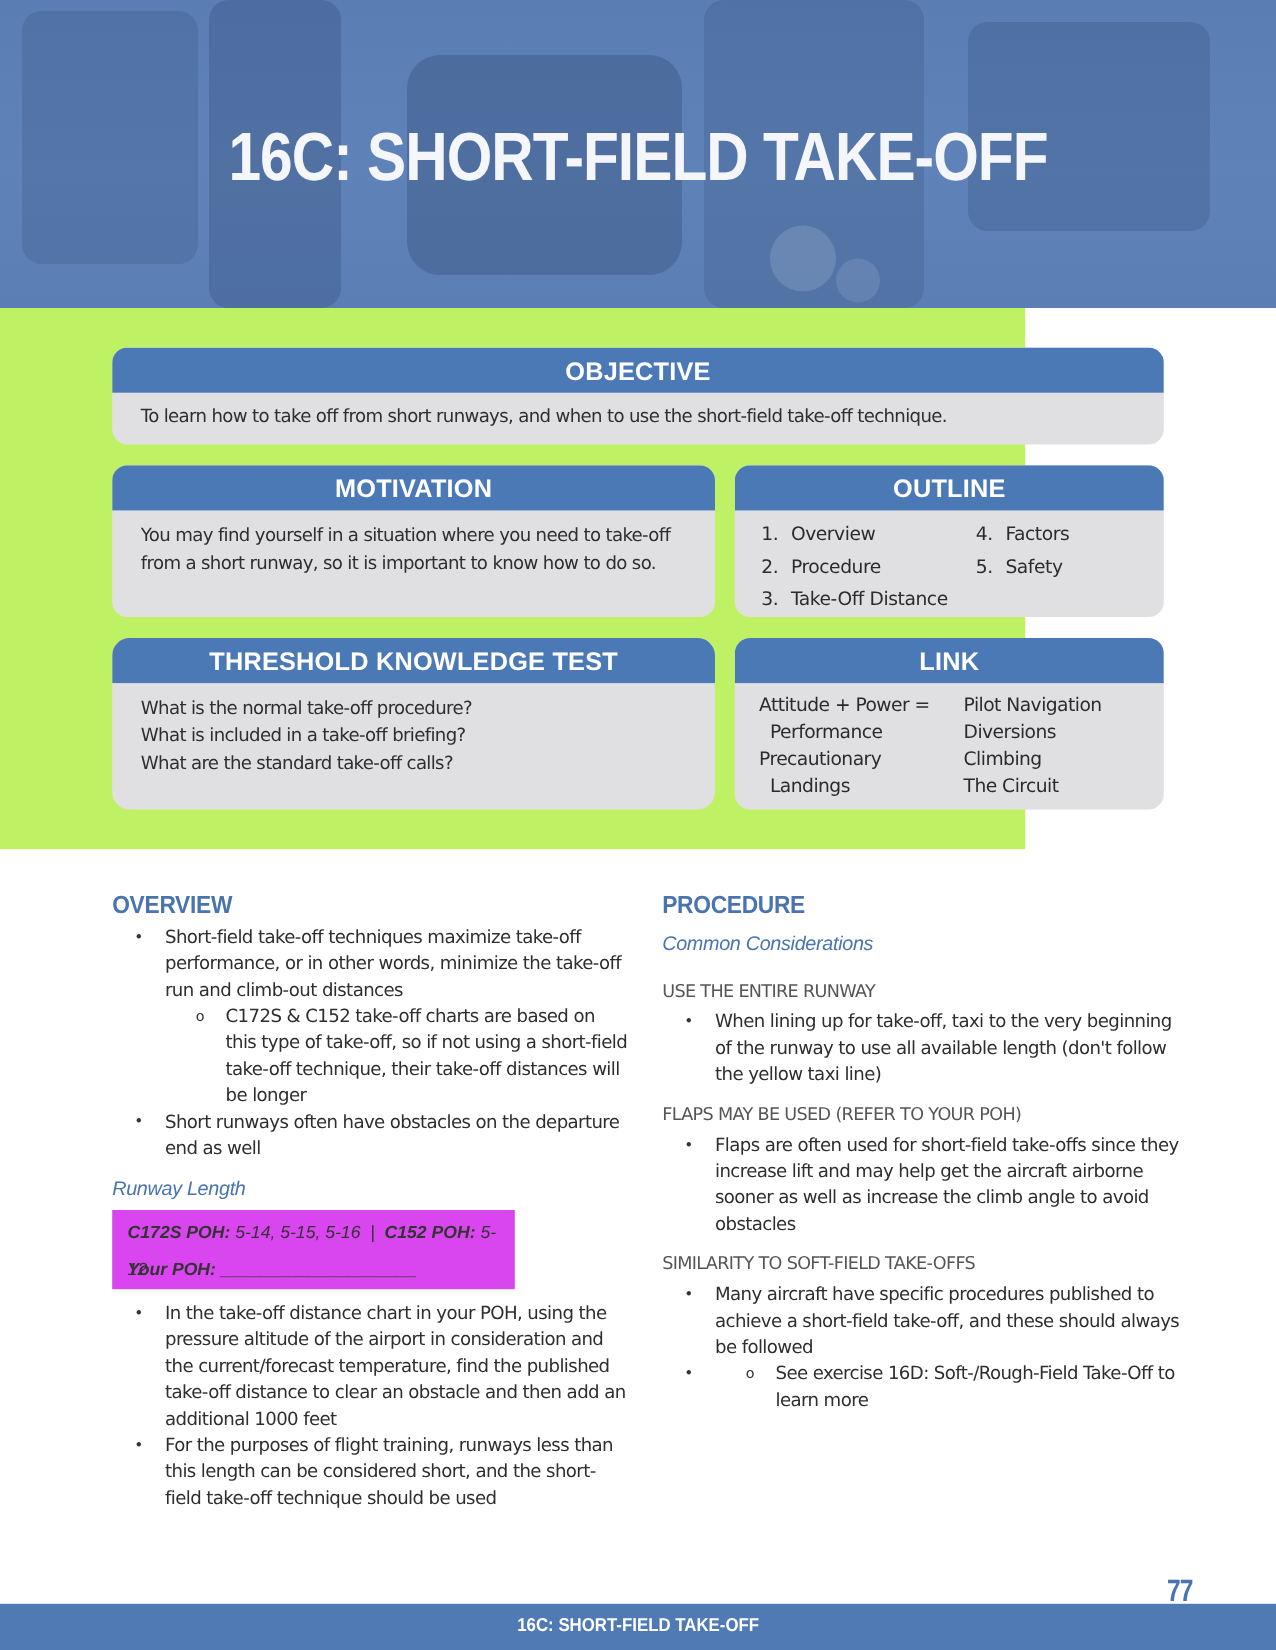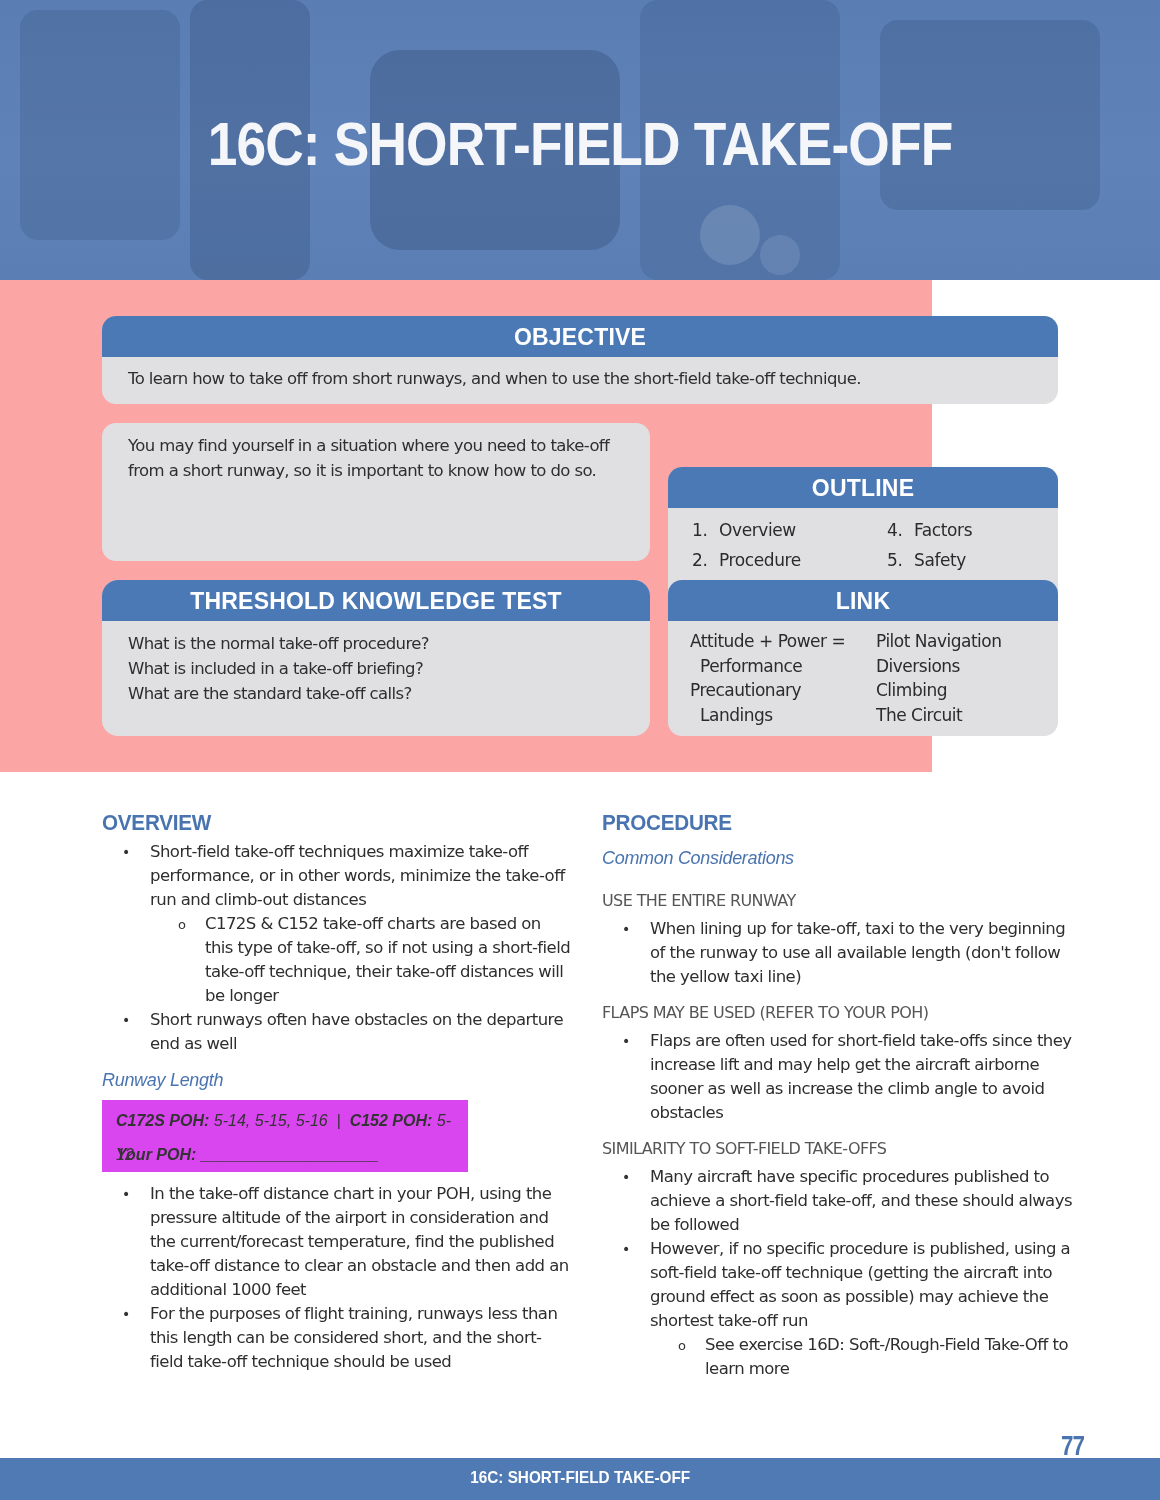--- a/index.html
+++ b/index.html
@@ -23,38 +23,38 @@
   .hero-title {
     position: absolute; left: 0; right: 0; top: 108px; text-align: center;
     font-family: "Liberation Sans", sans-serif; font-weight: bold;
     font-size: 62px; letter-spacing: -1px; color: #f4f6fa;
     transform: scaleX(0.86); transform-origin: center;
   }
 
   
   .summary {
     position: absolute; left: 0; top: 280px; width: 932px; height: 492px;
-    background: #fca5a5;
+    background: #bef264;
   }
   .card { position: absolute; border-radius: 14px; overflow: hidden; background: #e0e0e3; }
   .card-head {
     height: 41px; background: #4b79b6; color: #ffffff; text-align: center;
     font-family: "Liberation Sans", sans-serif; font-weight: bold; font-size: 23px;
     line-height: 42px; letter-spacing: 0.2px;
   }
   .card-body {
     padding: 10px 26px; font-family: "DejaVu Sans", sans-serif;
     font-size: 16.5px; line-height: 25px; color: #2e2e2e;
   }
   .card-body.tight { letter-spacing: -0.6px; }
 
   #card-objective { left: 102px; top: 36px; width: 956px; height: 88px; }
   #card-objective .card-body { padding-top: 9px; }
   #card-motivation { left: 102px; top: 143px; width: 548px; height: 138px; }
-  #card-outline { left: 668px; top: 143px; width: 390px; height: 138px; margin-top: 44px; }
+  #card-outline { left: 668px; top: 143px; width: 390px; height: 138px; }
   #card-tkt { left: 102px; top: 300px; width: 548px; height: 156px; border-radius: 16px; }
   #card-link { left: 668px; top: 300px; width: 390px; height: 156px; }
 
   .outline-grid { display: grid; grid-template-columns: 195px 160px; padding: 8px 24px; row-gap: 0; font-size: 17px; line-height: 29.5px; letter-spacing: -0.4px; }
   .outline-grid .num { display: inline-block; width: 27px; }
   .link-grid { display: grid; grid-template-columns: 186px 170px; padding: 8px 22px; font-size: 17px; line-height: 24.5px; letter-spacing: -0.5px; }
   .link-grid .indent { padding-left: 10px; }
 
   
   .col { position: absolute; top: 810px; }
@@ -118,20 +118,21 @@
 </div>
 
 <div class="summary">
 
   <div class="card" id="card-objective">
     <div class="card-head">OBJECTIVE</div>
     <div class="card-body tight">To learn how to take off from short runways, and when to use the short-field take-off technique.</div>
   </div>
 
   <div class="card" id="card-motivation">
+    <div class="card-head">MOTIVATION</div>
     <div class="card-body tight">
       <div>You may find yourself in a situation where you need to take-off</div>
       <div>from a short runway, so it is important to know how to do so.</div>
     </div>
   </div>
 
   <div class="card" id="card-outline">
     <div class="card-head">OUTLINE</div>
     <div class="outline-grid">
       <div><span class="num">1.</span><span>Overview</span></div>
@@ -204,21 +205,21 @@
   </ul>
 
   <div class="caps-head" style="margin-top:14px;">FLAPS MAY BE USED (REFER TO YOUR POH)</div>
   <ul class="b">
     <li><span class="bullet">•</span><span>Flaps are often used for short-field take-offs since they increase lift and may help get the aircraft airborne sooner as well as increase the climb angle to avoid obstacles</span></li>
   </ul>
 
   <div class="caps-head" style="margin-top:14px;">SIMILARITY TO SOFT-FIELD TAKE-OFFS</div>
   <ul class="b">
     <li><span class="bullet">•</span><span>Many aircraft have specific procedures published to achieve a short-field take-off, and these should always be followed</span></li>
-    <li><span class="bullet">•</span><span>However, if no specific procedure is published, using a soft-field take-off technique (getting the aircraft into ground effect as soon as possible) may achieve the shortest take-off run</span></li>
+    <li><span class="bullet">•</span></li>
     <li class="sub"><span class="bullet">o</span><span>See exercise 16D: Soft-/Rough-Field Take-Off to learn more</span></li>
   </ul>
 </div>
 
 <div class="page-num">77</div>
 <div class="footer">
   <span>16C: SHORT-FIELD TAKE-OFF</span>
 </div>
 
 </body></html>

